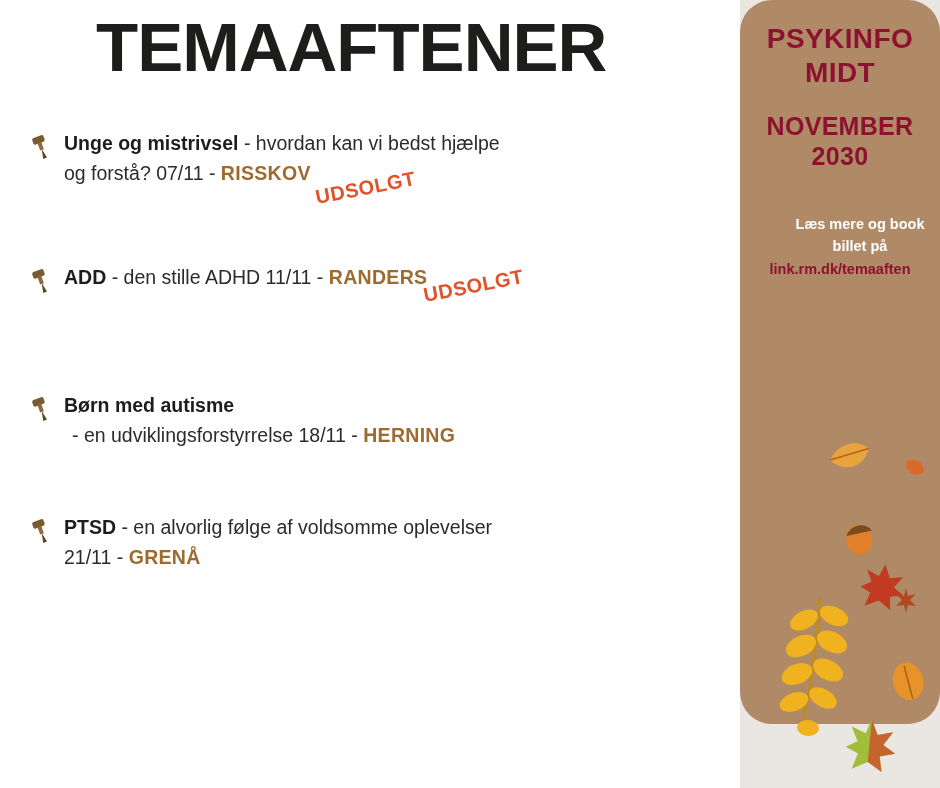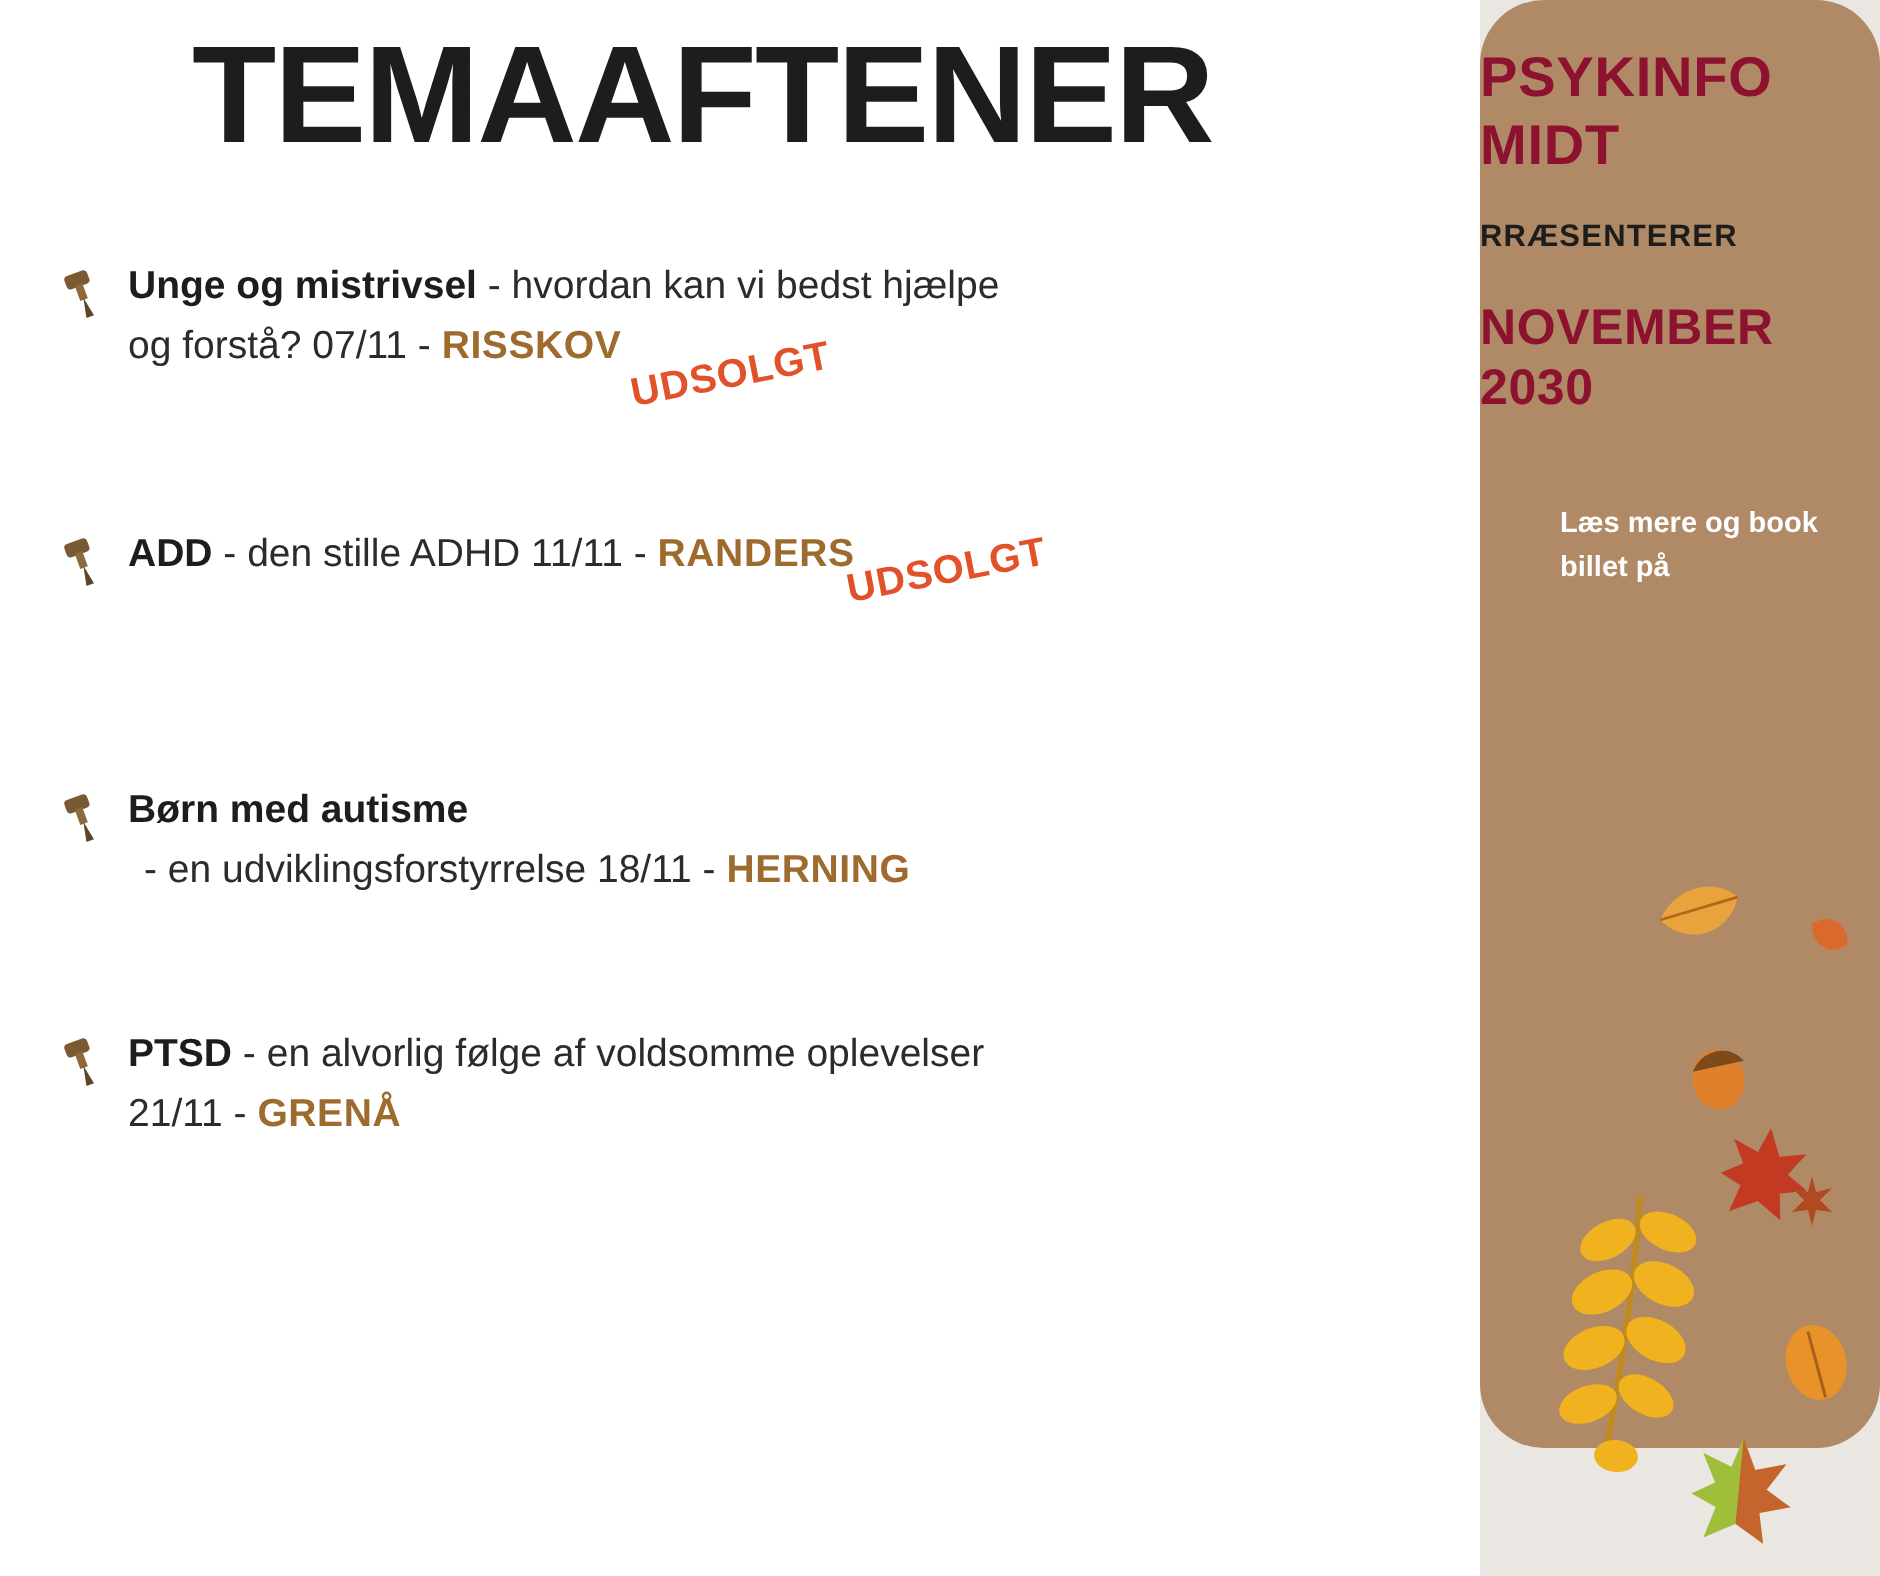--- a/index.html
+++ b/index.html
@@ -97,20 +97,21 @@
   .ev-3 { margin-bottom: 66px; }
   .ev-4 { margin-bottom: 0; }
 
   
   .right {
     position: relative;
     width: 200px;
     height: 724px;
     background: #b08a66;
     box-sizing: border-box;
+    text-align: center;
     border-radius: 32px;
   }
   .brand {
     margin-top: 22px;
     font-size: 28px;
     font-weight: bold;
     color: #8c1230;
     line-height: 34px;
     letter-spacing: 0.4px;
   }
@@ -228,27 +229,27 @@
 
 
     </div>
   </div>
 
   <div class="right">
     <div class="brand">
       <div>PSYKINFO</div>
       <div>MIDT</div>
     </div>
-    <div class="presents">RRÆSENTERER</div>
     <div class="month">NOVEMBER</div>
     <div class="year">2030</div>
     <div class="booktext">
       <div>Læs mere og book</div>
       <div>billet på</div>
     </div>
+    <div class="booklink">link.rm.dk/temaaften</div>
 
     <div class="leaves">
       <svg width="200" height="348" viewBox="0 0 200 348">
 
         <g transform="translate(90,20) rotate(-25)">
           <path d="M0 0 C 14 -12, 34 -8, 40 6 C 30 20, 8 20, 0 0 Z" fill="#e8a33d"></path>
           <path d="M0 0 L 40 6" stroke="#b3651d" stroke-width="1.4" fill="none"></path>
         </g>
 
         <g transform="translate(166,22) rotate(20)">

